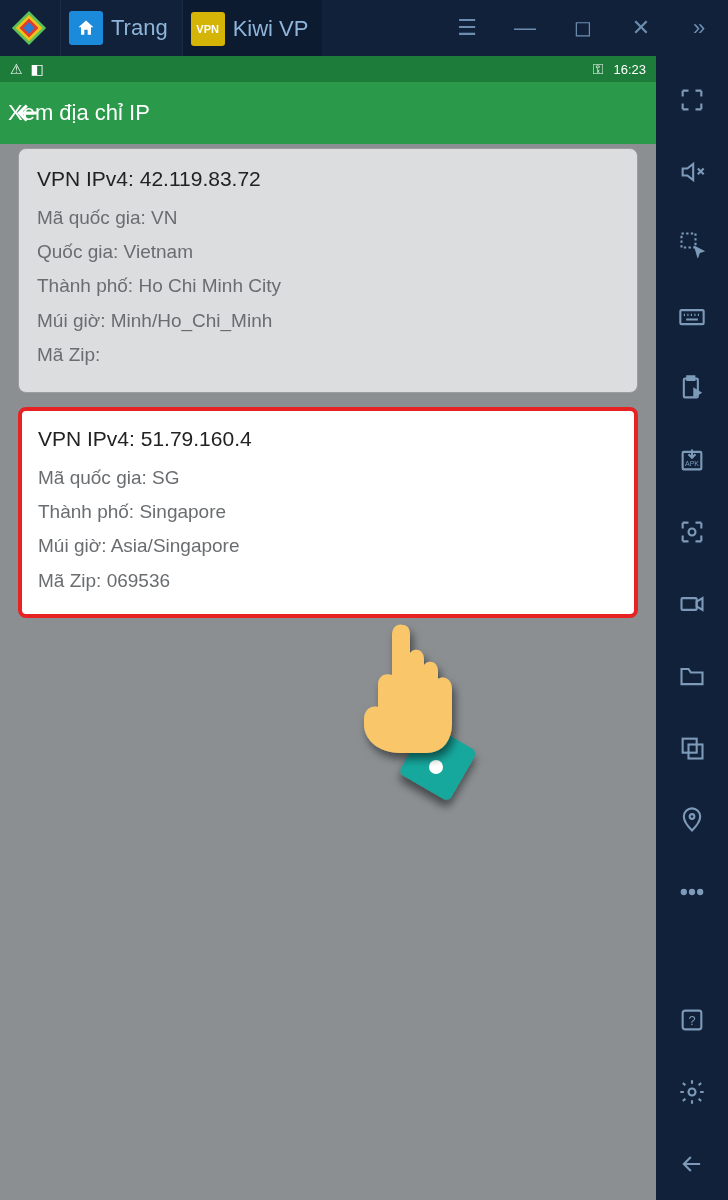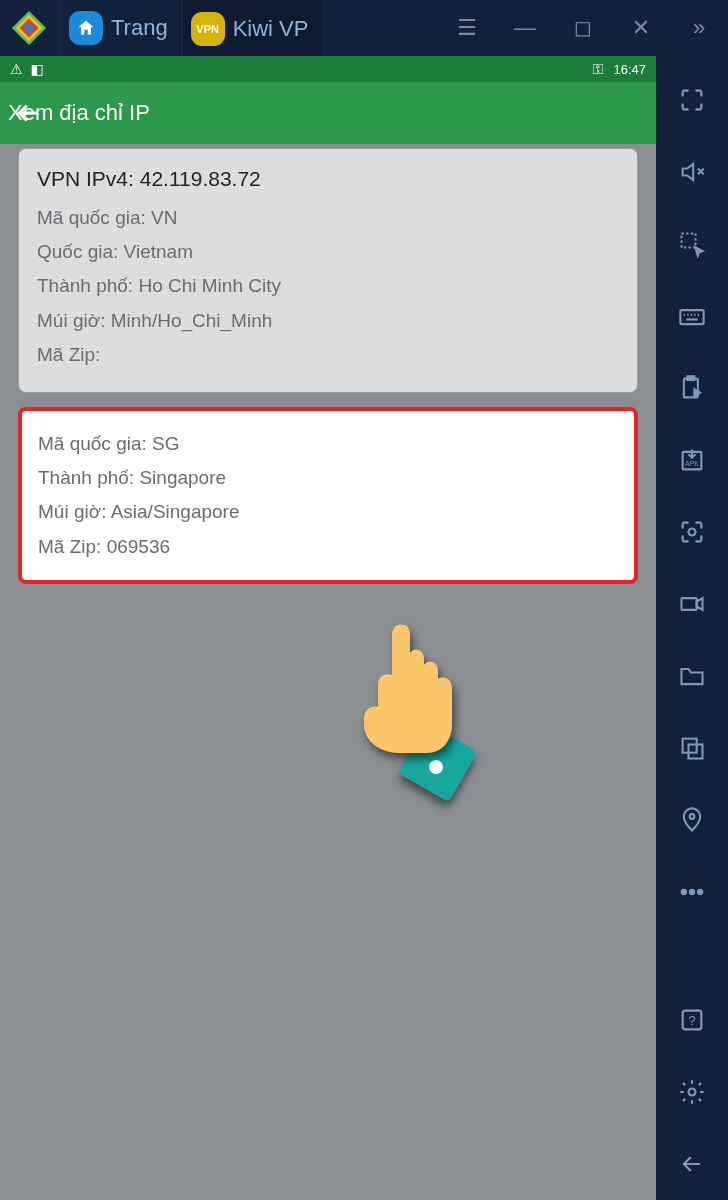--- a/index.html
+++ b/index.html
@@ -30,21 +30,21 @@
     display:flex;align-items:center;
     padding: 0 14px 0 8px;
     height: 71px;
     border-left: 1px solid #1a2c47;
   }
   .tab.active { background:#0d1b30; border-top:2px solid #6aa8e0;}
   .tab .icon {
     width: 34px; height: 34px;
     background:#1c8adb;
     display:flex;align-items:center;justify-content:center;
-    margin-right:8px;border-radius:11px;color:#fff;font-size:16px;
+    margin-right:8px;border-radius:3px;color:#fff;font-size:16px;
   }
   .tab.active .icon { background:#d9b50b;color:#fff;font-size:14px;font-weight:bold;}
   .titlebar-controls {
     margin-left:auto;display:flex;align-items:center;height:100%;
   }
   .tctrl {
     width:58px;height:100%;display:flex;align-items:center;justify-content:center;
     color:#6c8db0;font-size:22px;cursor:pointer;
   }
 
@@ -161,21 +161,21 @@
 </div>
 
 <div class="app-row">
 
   <div class="emulator">
     <div class="android-status">
       <span class="ico">⚠</span>
       <span class="ico" style="margin-left:8px">◧</span>
       <div class="right">
         <span class="ico">⚿</span>
-        <span>16:47</span>
+        <span>16:23</span>
       </div>
     </div>
 
     <div class="app-header">
       <div class="back">
         <svg viewBox="0 0 24 24" width="30" height="30" stroke="#fff" stroke-width="2.5" fill="none">
             <path d="M19 12H5M11 6l-6 6 6 6"></path>
           </svg>
       </div>
       <div class="title">Xem địa chỉ IP</div>
@@ -186,20 +186,21 @@
       <div class="card dim">
         <div class="card-title">VPN IPv4: 42.119.83.72</div>
         <div class="card-line"><span>Mã quốc gia:</span> <span>VN</span></div>
         <div class="card-line"><span>Quốc gia:</span> <span>Vietnam</span></div>
         <div class="card-line"><span>Thành phố:</span> <span>Ho Chi Minh City</span></div>
         <div class="card-line"><span>Múi giờ:</span> <span>Minh/Ho_Chi_Minh</span></div>
         <div class="card-line"><span>Mã Zip:</span> <span></span></div>
       </div>
 
       <div class="card highlight">
+        <div class="card-title">VPN IPv4: 51.79.160.4</div>
         <div class="card-line"><span>Mã quốc gia:</span> <span>SG</span></div>
         <div class="card-line"><span>Thành phố:</span> <span>Singapore</span></div>
         <div class="card-line"><span>Múi giờ:</span> <span>Asia/Singapore</span></div>
         <div class="card-line"><span>Mã Zip:</span> <span>069536</span></div>
       </div>
     </div>
   </div>
 
   <div class="sidebar">
     <div class="sidebtn">

